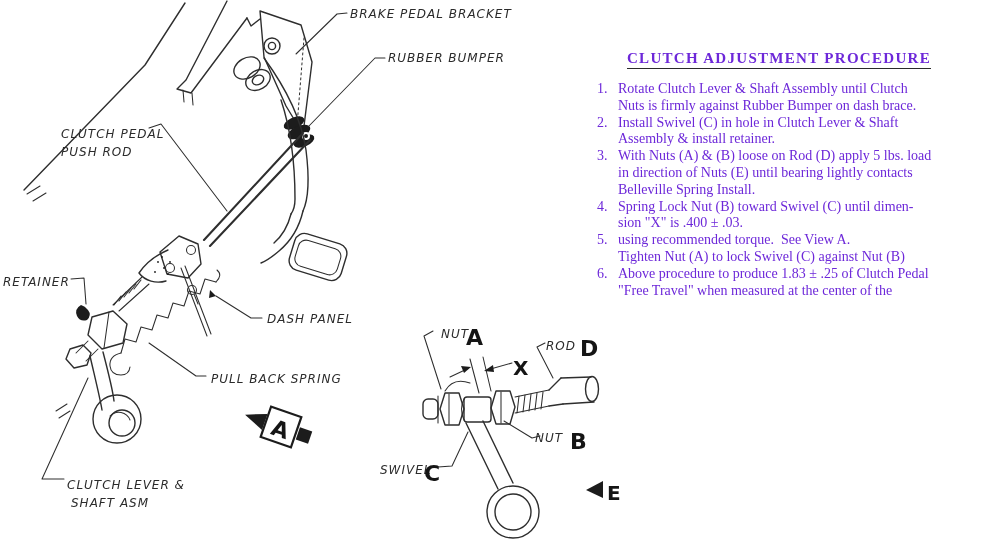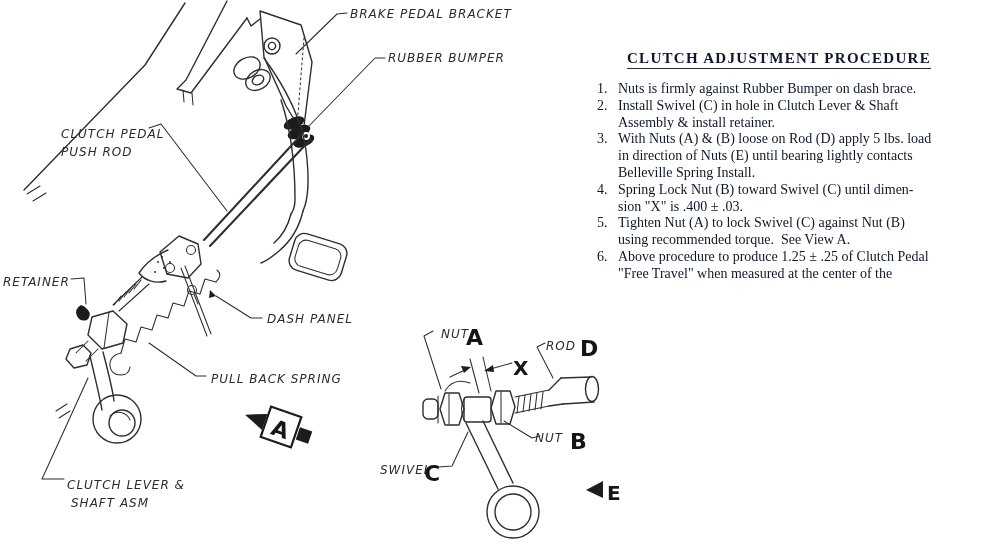--- a/index.html
+++ b/index.html
@@ -23,21 +23,21 @@
   }
   text.bl{
     font-family:"DejaVu Sans",sans-serif;font-weight:bold;
     font-size:22px;fill:#151515;stroke:none;font-style:normal;
   }
   text.blx{font-size:20px;}
 
   
   .procedure{
     position:absolute;left:597px;top:50px;width:400px;
-    color:#0f172a;
+    color:#6d28d9;
   }
   .proc-title{
     font-size:15px;font-weight:700;letter-spacing:1.3px;
     width:fit-content;margin:0 auto 12px auto;transform:translateX(-18px);
     border-bottom:1.5px solid #2a2a2a;padding-bottom:1px;white-space:pre;
   }
   .step{display:flex;font-size:14px;line-height:16.8px;}
   .step .num{width:21px;flex:none;}
   .step .line{white-space:pre;}
 </style>
@@ -220,20 +220,21 @@
       <text class="bl blx" x="607" y="500">E</text>
     </g>
   </svg>
 
   <div class="procedure">
     <div class="proc-title">CLUTCH ADJUSTMENT PROCEDURE</div>
     <div id="steps">
   <div class="step">
     <span class="num">1.</span>
     <span class="lines">
+            <div class="line">Rotate Clutch Lever &amp; Shaft Assembly until Clutch</div>
             <div class="line">Nuts is firmly against Rubber Bumper on dash brace.</div>
           </span>
   </div>
 
   <div class="step">
     <span class="num">2.</span>
     <span class="lines">
             <div class="line">Install Swivel (C) in hole in Clutch Lever &amp; Shaft</div>
             <div class="line">Assembly &amp; install retainer.</div>
           </span>
@@ -252,27 +253,27 @@
     <span class="num">4.</span>
     <span class="lines">
             <div class="line">Spring Lock Nut (B) toward Swivel (C) until dimen-</div>
             <div class="line">sion "X" is .400 ± .03.</div>
           </span>
   </div>
 
   <div class="step">
     <span class="num">5.</span>
     <span class="lines">
+            <div class="line">using recommended torque.  See View A.</div>
             <div class="line">Tighten Nut (A) to lock Swivel (C) against Nut (B)</div>
-            <div class="line">using recommended torque.  See View A.</div>
           </span>
   </div>
 
   <div class="step">
     <span class="num">6.</span>
     <span class="lines">
-            <div class="line">Above procedure to produce 1.25 ± .25 of Clutch Pedal</div>
+            <div class="line">Above procedure to produce 1.83 ± .25 of Clutch Pedal</div>
             <div class="line">"Free Travel" when measured at the center of the</div>
           </span>
   </div>
 </div>
   </div>
 </div>
 
 </body></html>

